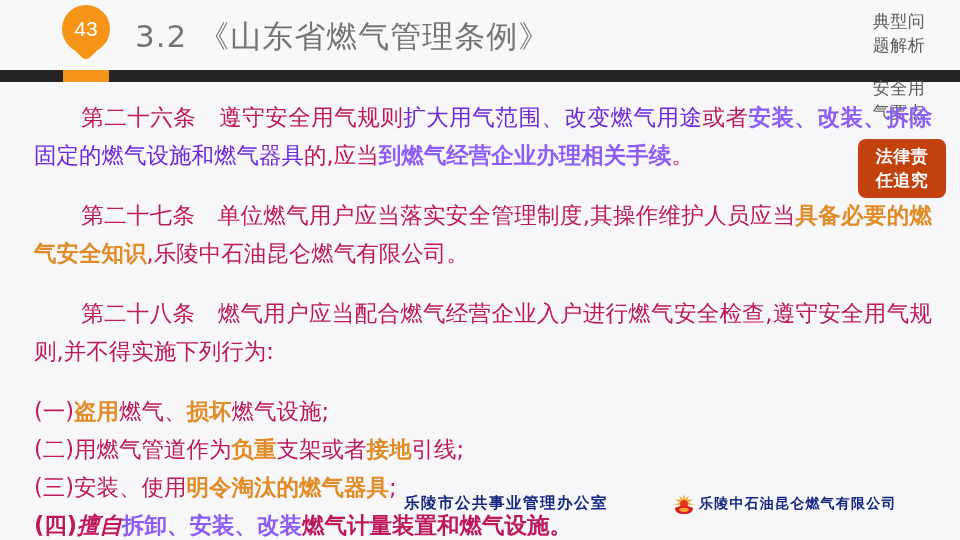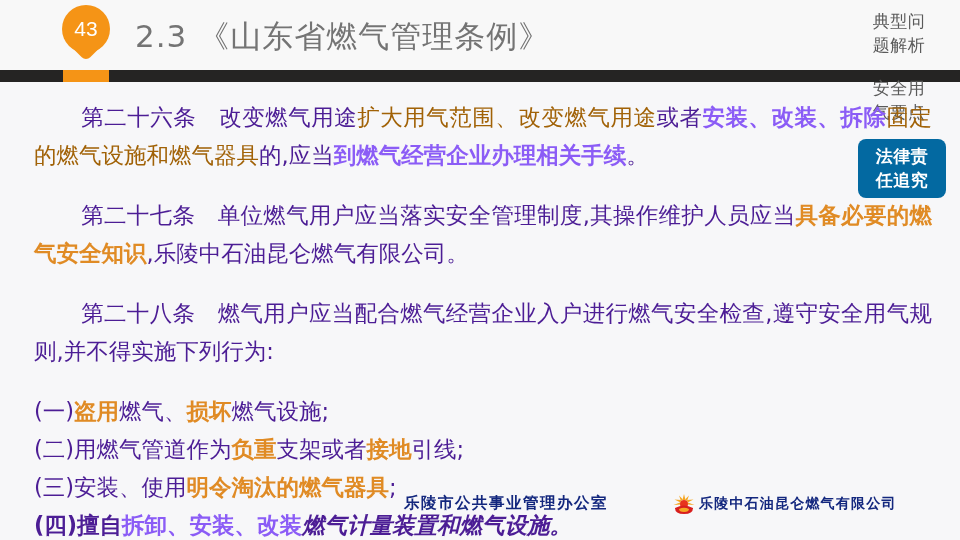--- a/index.html
+++ b/index.html
@@ -44,37 +44,37 @@
   
   .tabs{position:absolute;right:14px;top:5px;display:flex;align-items:flex-start;gap:10px;flex-direction:column;}
   .tab{
     width:78px;padding:4px 2px 5px 2px;
     text-align:center;font-size:17px;line-height:24px;
     color:#5a5a5a;letter-spacing:0.5px;
     font-family:"DejaVu Sans","Liberation Sans",sans-serif;
   }
   .tab .t-line{display:block;}
   .tab.active{
-    background:#0369a1;color:#ffffff;border-radius:8px;
+    background:#c2410c;color:#ffffff;border-radius:8px;
     padding:5px 4px 6px 4px;width:80px;font-weight:bold;
   }
 
   
   .content{
     position:absolute;left:34px;top:98px;width:898px;
     font-family:"DejaVu Sans","Liberation Sans",sans-serif;
     font-size:22.5px;line-height:38px;color:#1b1b1b;
     text-align:justify;
   }
   .para{margin:0 0 22px 0;text-indent:2.1em;}
   .list{margin:0;}
   .li{margin:0;line-height:38px;white-space:nowrap;}
 
-  .c-black{color:#4c1d95;}
-  .c-tan{color:#a16207;}
+  .c-black{color:#be185d;}
+  .c-tan{color:#6d28d9;}
   .c-orange{color:#e08b25;font-weight:bold;}
   .c-red{color:#8b5cf6;font-weight:bold;}
 
   
   .footer{position:absolute;left:0;bottom:15px;width:960px;height:46px;padding-left:41px;}
   .foot-left{
     position:absolute;left:404px;bottom:11px;
     font-size:15.5px;font-weight:bold;color:#13277e;letter-spacing:1.5px;
     font-family:"DejaVu Sans","Liberation Sans",sans-serif;
   }
@@ -97,42 +97,42 @@
     <div class="header-bg"></div>
     <div class="dark-band"></div>
     <div class="band-accent"></div>
 
     <div class="pin">
       <div class="pin-tip"></div>
       <div class="pin-body"></div>
       <div class="pin-num">43</div>
     </div>
 
-    <div class="slide-title">2.3 《山东省燃气管理条例》</div>
+    <div class="slide-title">3.2 《山东省燃气管理条例》</div>
 
     <div class="tabs">
       <div class="tab">
         <span class="t-line">典型问</span>
         <span class="t-line">题解析</span>
       </div>
       <div class="tab">
         <span class="t-line">安全用</span>
         <span class="t-line">气要点</span>
       </div>
       <div class="tab active">
         <span class="t-line">法律责</span>
         <span class="t-line">任追究</span>
       </div>
     </div>
   </div>
 
   <div class="content">
 
     <p class="para">
-      <span class="c-black">第二十六条</span><span class="c-black">&nbsp;&nbsp;&nbsp;</span><span class="c-black">改变燃气用途</span><span class="c-tan">扩大用气范围、改变燃气用途</span><span class="c-black">或者</span><span class="c-red">安装、改装、拆除</span><span class="c-tan">固定的燃气设施和燃气器具</span><span class="c-black">的,应当</span><span class="c-red">到燃气经营企业办理相关手续</span><span class="c-black">。</span>
+      <span class="c-black">第二十六条</span><span class="c-black">&nbsp;&nbsp;&nbsp;</span><span class="c-black">遵守安全用气规则</span><span class="c-tan">扩大用气范围、改变燃气用途</span><span class="c-black">或者</span><span class="c-red">安装、改装、拆除</span><span class="c-tan">固定的燃气设施和燃气器具</span><span class="c-black">的,应当</span><span class="c-red">到燃气经营企业办理相关手续</span><span class="c-black">。</span>
     </p>
 
     <p class="para">
       <span class="c-black">第二十七条</span><span class="c-black">&nbsp;&nbsp;&nbsp;</span><span class="c-black">单位燃气用户应当落实安全管理制度,其操作维护人员应当</span><span class="c-orange">具备必要的燃气安全知识</span><span class="c-black">,乐陵中石油昆仑燃气有限公司。</span>
     </p>
 
     <p class="para">
       <span class="c-black">第二十八条</span><span class="c-black">&nbsp;&nbsp;&nbsp;</span><span class="c-black">燃气用户应当配合燃气经营企业入户进行燃气安全检查,遵守安全用气规则,并不得实施下列行为:</span>
     </p>
 
@@ -144,21 +144,21 @@
 
       <div class="li">
         <span class="c-black">(二)</span><span class="c-black">用燃气管道作为</span><span class="c-orange">负重</span><span class="c-black">支架或者</span><span class="c-orange">接地</span><span class="c-black">引线;</span>
       </div>
 
       <div class="li">
         <span class="c-black">(三)</span><span class="c-black">安装、使用</span><span class="c-orange">明令淘汰的燃气器具</span><span class="c-black">;</span>
       </div>
 
       <div class="li">
-        <span class="c-black" style="font-weight:bold;">(四)</span><span class="c-black" style="font-weight:bold;">擅自</span><span class="c-red">拆卸、安装、改装</span><span class="c-black" style="font-weight:bold;font-style:italic;">燃气计量装置和燃气设施。</span>
+        <span class="c-black" style="font-weight:bold;">(四)</span><span class="c-black" style="font-weight:bold;font-style:italic;">擅自</span><span class="c-red">拆卸、安装、改装</span><span class="c-black" style="font-weight:bold;">燃气计量装置和燃气设施。</span>
       </div>
 
     </div>
   </div>
 
   <div class="footer">
     <div class="foot-left">乐陵市公共事业管理办公室</div>
     <div class="foot-right">
       <svg class="cnpc-logo" viewBox="0 0 48 44">
         <g>

